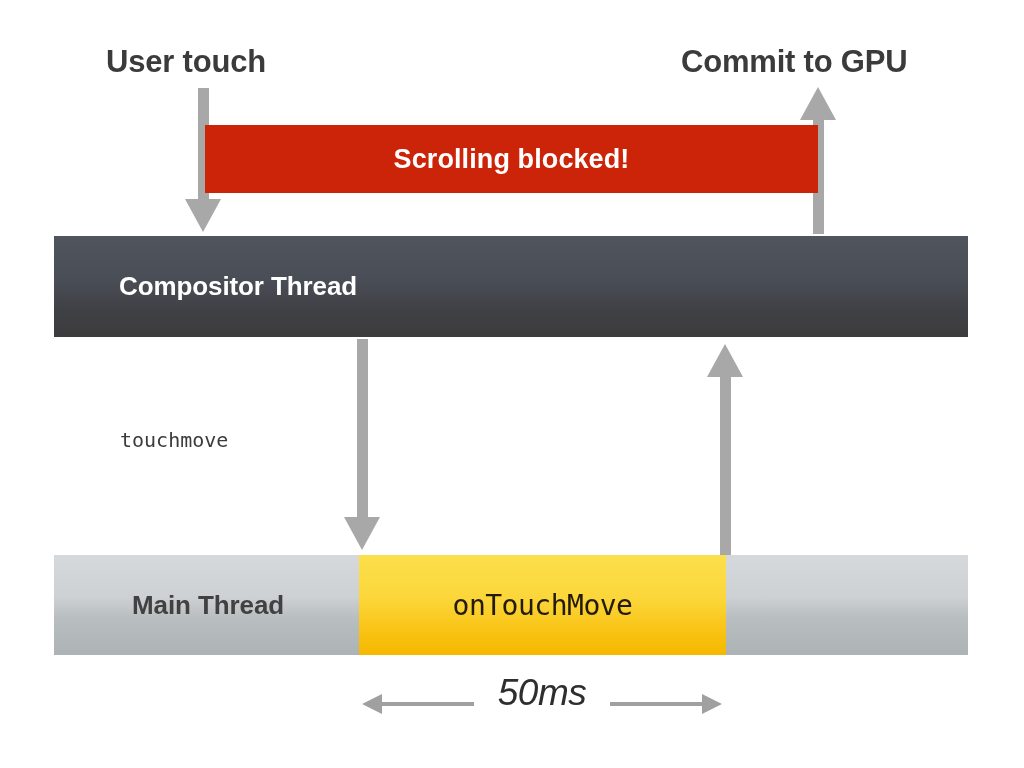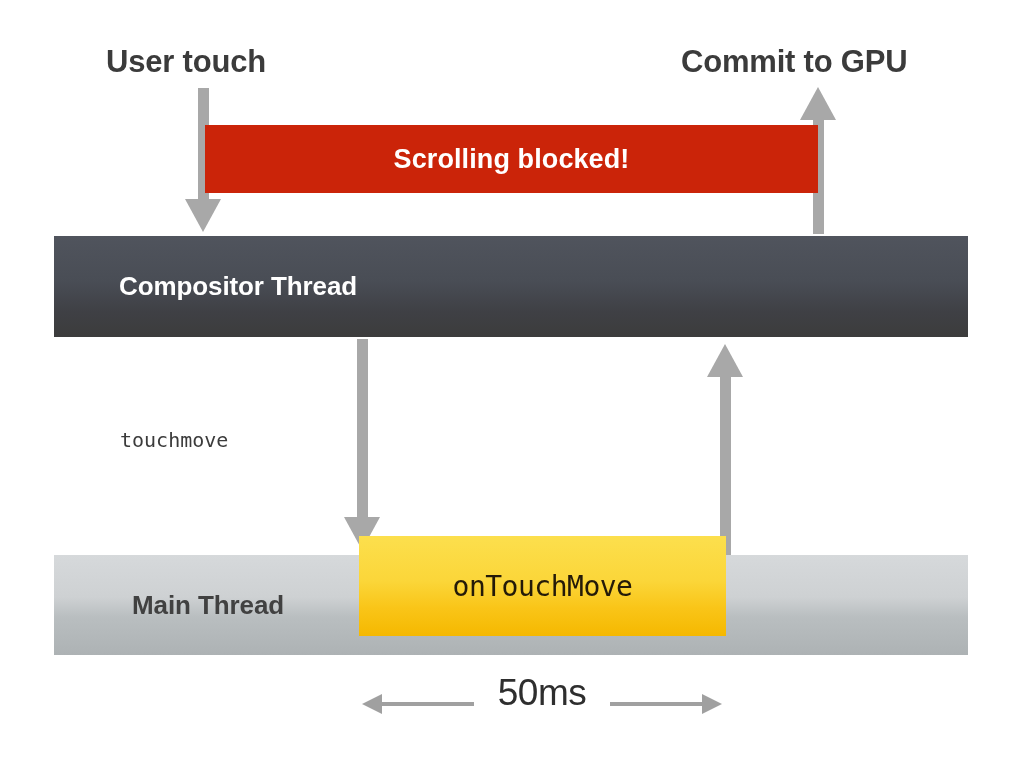--- a/index.html
+++ b/index.html
@@ -137,21 +137,21 @@
     font-family: "Liberation Sans", sans-serif;
     font-weight: bold;
     font-size: 26px;
     color: #414141;
     margin-left: 78px;
     letter-spacing: -0.1px;
   }
   #block-ontouchmove {
     position: absolute;
     left: 359px;
-    top: 536px;
+    top: 555px;
     width: 367px;
     height: 100px;
     background: linear-gradient(to bottom, #fcdf4d 0%, #fbd639 45%, #f9c518 72%, #f5b800 100%);
     display: flex;
     align-items: center;
     justify-content: center;
   }
   #label-ontouchmove {
     font-family: "DejaVu Sans Mono", monospace;
     font-size: 28px;
@@ -195,20 +195,21 @@
   }
   #measure-label-50ms {
     position: absolute;
     left: 0; right: 0;
     top: -4px;
     text-align: center;
     font-family: "Liberation Sans", sans-serif;
     font-size: 37px;
     color: #2e2e2e;
     letter-spacing: -0.5px;
+    font-style: italic;
   }
 </style>
 </head>
 <body>
 
 <div id="stage">
 
   <div class="caption" id="caption-user-touch">User touch</div>
 
   <div class="caption" id="caption-commit-gpu">Commit to GPU</div>

